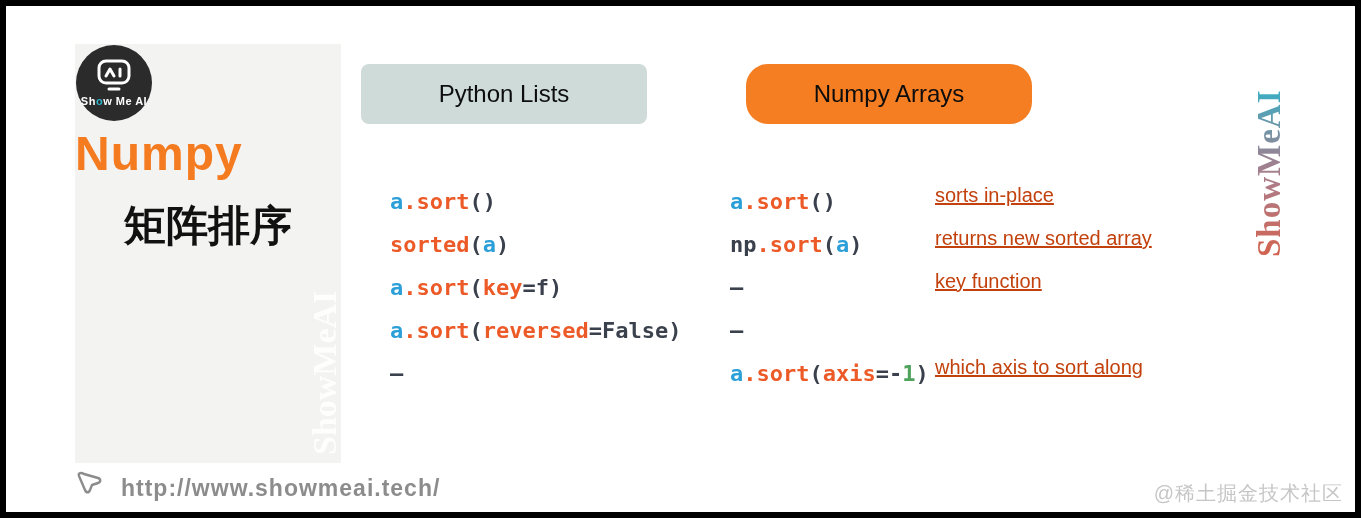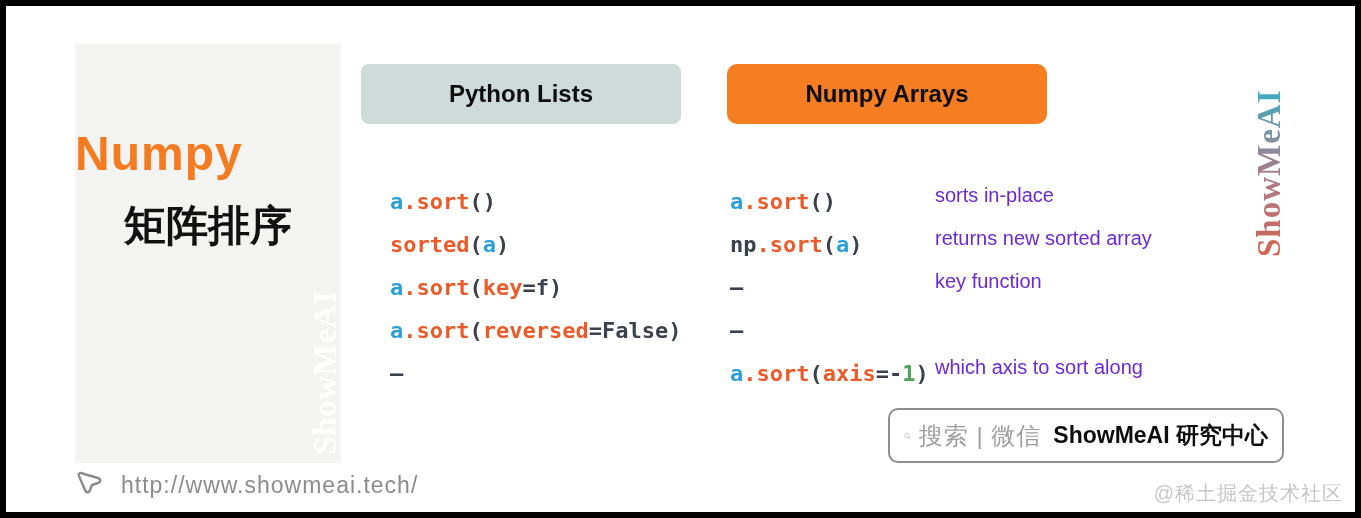--- a/index.html
+++ b/index.html
@@ -34,71 +34,80 @@
     font-size:31px; font-weight:bold; color:#4e4e4e; letter-spacing:2px;
   }
   .watermark {
     position:absolute; left:300px; top:262px; height:210px; width:42px;
     writing-mode:vertical-rl; transform:rotate(180deg);
     font-family:"Liberation Serif", serif; font-weight:bold; font-size:34px;
     color:rgba(255,255,255,.85); text-align:center;
   }
   
   .col-header {
-    position:absolute; top:58px; width:320px; height:60px;
+    position:absolute; top:58px; width:286px; height:60px;
     display:flex; align-items:center; justify-content:center;
-    font-size:24px; font-weight:bold; color:#0d0d0d;
+    font-size:24px; font-weight:normal; color:#0d0d0d;
   }
   .col-header.python { left:355px; border-radius:8px; }
-  .col-header.numpy  { left:721px; border-radius:10px; }
+  .col-header.numpy  { left:740px; border-radius:22px; }
   
   .code-block { position:absolute; top:168px; display:flex; flex-direction:column; }
   .code-block.python { left:384px; width:300px; }
   .code-block.numpy  { left:724px; width:480px; }
   .code-row { height:43px; display:flex; align-items:center; }
   .code {
     font-family:"DejaVu Sans Mono", monospace; font-weight:bold;
     font-size:22px; white-space:pre;margin-top:12px;
   }
   .code-block.numpy .code { width:205px; flex:0 0 205px; }
-  .desc { font-size:20px; color:#6d28d9; }
+  .desc { font-size:20px; color:#c2410c;text-decoration:underline; }
   
   .side-brand {
     position:absolute; left:1245px; top:36px; height:262px; width:44px;
     writing-mode:vertical-rl; transform:rotate(180deg);
     font-family:"Liberation Serif", serif; font-weight:bold; font-size:33px;
     letter-spacing:1px; text-align:center;
     background:linear-gradient(to bottom, #e05a3a 8%, #b07a85 45%, #9a8292 55%, #2fb3c9 85%);
     -webkit-background-clip:text; background-clip:text; color:transparent;
   }
   
   .search-box {
     position:absolute; left:882px; top:402px; width:396px; height:55px;
     border:2px solid #8e8e8e; border-radius:10px; background:#fff;
     display:flex; align-items:center; padding:0 14px; gap:8px;
   }
   .search-placeholder { color:#9e9e9e; font-size:24px; letter-spacing:1px; white-space:nowrap; }
   .search-brand { color:#0d0d0d; font-size:23px; font-weight:bold; white-space:nowrap; margin-left:4px; }
   
   .url-row {
-    position:absolute; left:69px; top:462px; display:flex; align-items:center; gap:12px;
+    position:absolute; left:69px; top:462px; display:flex; align-items:flex-end; gap:12px;font-weight:bold;
   }
   .url-text { color:#8c8c8c; font-size:23px; letter-spacing:1px; }
   .credit {
     position:absolute; right:12px; top:474px; color:#c6c6c6; font-size:20px; letter-spacing:1px;
   }
 </style>
 </head>
 <body>
 
 <div class="frame">
 
   <div class="panel"></div>
   <div class="watermark">ShowMeAI</div>
 
+  <div class="logo">
+    <svg width="40" height="34" viewBox="0 0 40 34">
+      <rect x="5" y="2" width="30" height="22" rx="7" fill="none" stroke="#fff" stroke-width="3"></rect>
+      <path d="M12 17 L16 10 L20 17" fill="none" stroke="#fff" stroke-width="3" stroke-linecap="round" stroke-linejoin="round"></path>
+      <line x1="26" y1="10" x2="26" y2="17" stroke="#fff" stroke-width="3" stroke-linecap="round"></line>
+      <line x1="15" y1="30" x2="25" y2="30" stroke="#fff" stroke-width="3" stroke-linecap="round"></line>
+    </svg>
+    <div class="logo-text"><span>Sh</span><span class="o-dot">o</span><span>w Me AI</span></div>
+  </div>
 
   <div class="sidebar-title" style="color: rgb(244, 123, 32);">Numpy</div>
   <div class="sidebar-subtitle">矩阵排序</div>
 
   <div class="col-header python" style="background: rgb(206, 219, 217);">Python Lists</div>
   <div class="col-header numpy" style="background: rgb(245, 125, 34);">Numpy Arrays</div>
 
   <div class="code-block python" id="python-rows">
       <div class="code-row">
         <span class="code"><span style="color: rgb(43, 159, 216);">a</span><span style="color: rgb(236, 90, 40);">.</span><span style="color: rgb(236, 90, 40);">sort</span><span style="color: rgb(58, 65, 77);">()</span></span>
@@ -133,28 +142,20 @@
         <span class="code"><span style="color: rgb(58, 65, 77);">–</span></span>
       </div>
       <div class="code-row">
         <span class="code"><span style="color: rgb(43, 159, 216);">a</span><span style="color: rgb(236, 90, 40);">.</span><span style="color: rgb(236, 90, 40);">sort</span><span style="color: rgb(58, 65, 77);">(</span><span style="color: rgb(236, 90, 40);">axis</span><span style="color: rgb(58, 65, 77);">=-</span><span style="color: rgb(79, 163, 92);">1</span><span style="color: rgb(58, 65, 77);">)</span></span>
         <span class="desc">which axis to sort along</span>
       </div>
     </div>
 
   <div class="side-brand">ShowMeAI</div>
 
-  <div class="search-box">
-    <svg width="28" height="28" viewBox="0 0 28 28">
-      <circle cx="12" cy="12" r="9" fill="none" stroke="#9e9e9e" stroke-width="2.2"></circle>
-      <line x1="18.5" y1="18.5" x2="25" y2="25" stroke="#9e9e9e" stroke-width="2.2" stroke-linecap="round"></line>
-    </svg>
-    <span class="search-placeholder">搜索 | 微信</span>
-    <span class="search-brand">ShowMeAI 研究中心</span>
-  </div>
 
   <div class="url-row">
     <svg width="34" height="34" viewBox="0 0 34 34">
       <path d="M9 6 C6 4 3 5 4 8 L10 22 C11 25 14 25 15 22 L17 17 L23 15 C26 14 26 11 23 10 Z" fill="none" stroke="#8c8c8c" stroke-width="2.4" stroke-linejoin="round"></path>
     </svg>
     <span class="url-text">http://www.showmeai.tech/</span>
   </div>
 
   <div class="credit">@稀土掘金技术社区</div>
 

